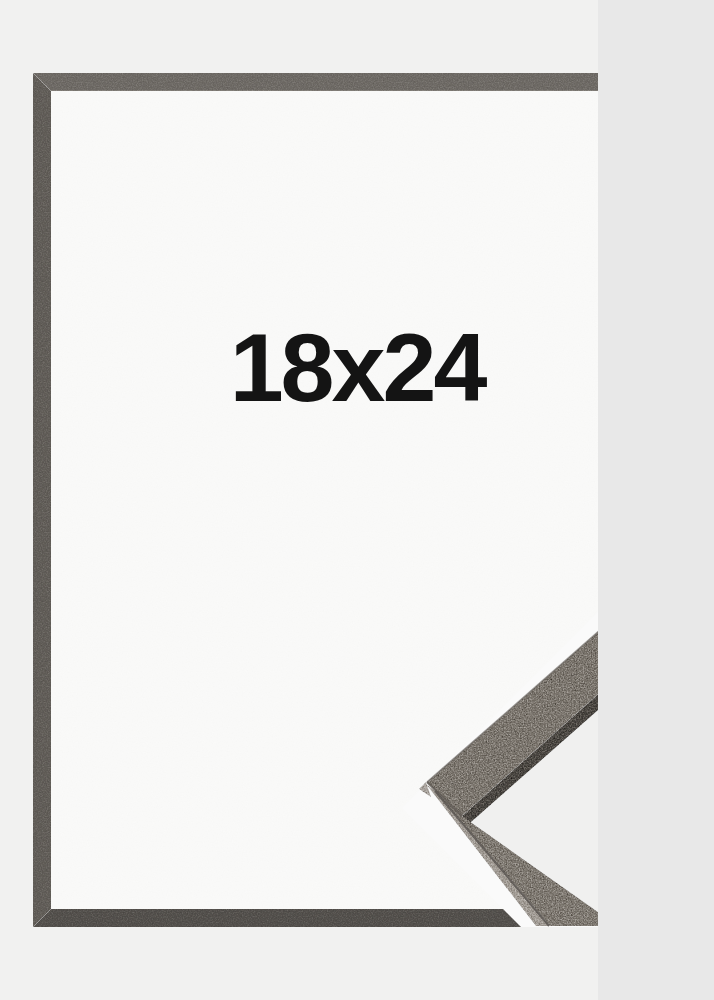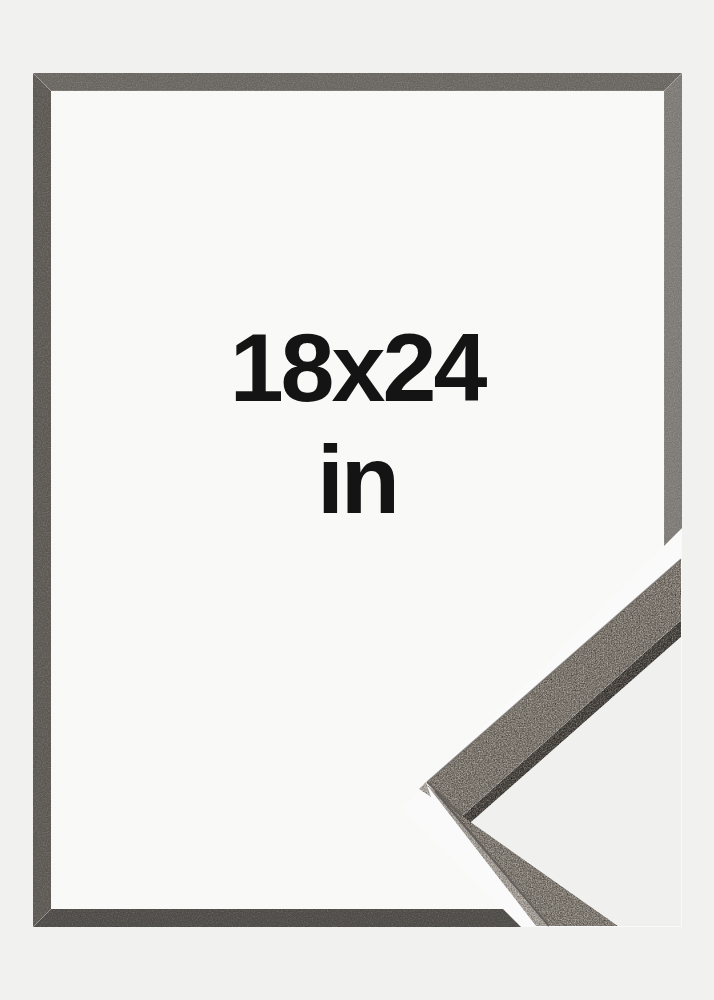--- a/index.html
+++ b/index.html
@@ -3,21 +3,21 @@
 <meta charset="utf-8">
 <style>
   html, body {
     margin: 0;
     padding: 0;
     background: #e8e8e8;
     font-family: "Liberation Sans", sans-serif;
   }
   .canvas {
     position: relative;
-    width: 714px;
+    width: 598px;
     height: 1000px;
     overflow: hidden;
   }
   .canvas svg {
     position: absolute;
     top: 0;
     left: 0;
     display: block;
   }
   .size-block {
@@ -95,16 +95,15 @@
       <polygon points="426,782 431,797 419,789" fill="#aaa49e"></polygon>
     </g>
 
     <path d="M427,782 L681,559" fill="none" stroke="#5f5a55" stroke-width="1.5" opacity="0.6"></path>
     <path d="M427,782 L462,816" fill="none" stroke="#5a554f" stroke-width="2" opacity="0.85"></path>
     <path d="M435,791 L549,926" fill="none" stroke="#544f4b" stroke-width="2" opacity="0.8"></path>
   </svg>
 
   <div class="size-block">
     <span class="line">18x24</span>
-    <span class="line">in</span>
   </div>
 
 </div>
 
 </body></html>

